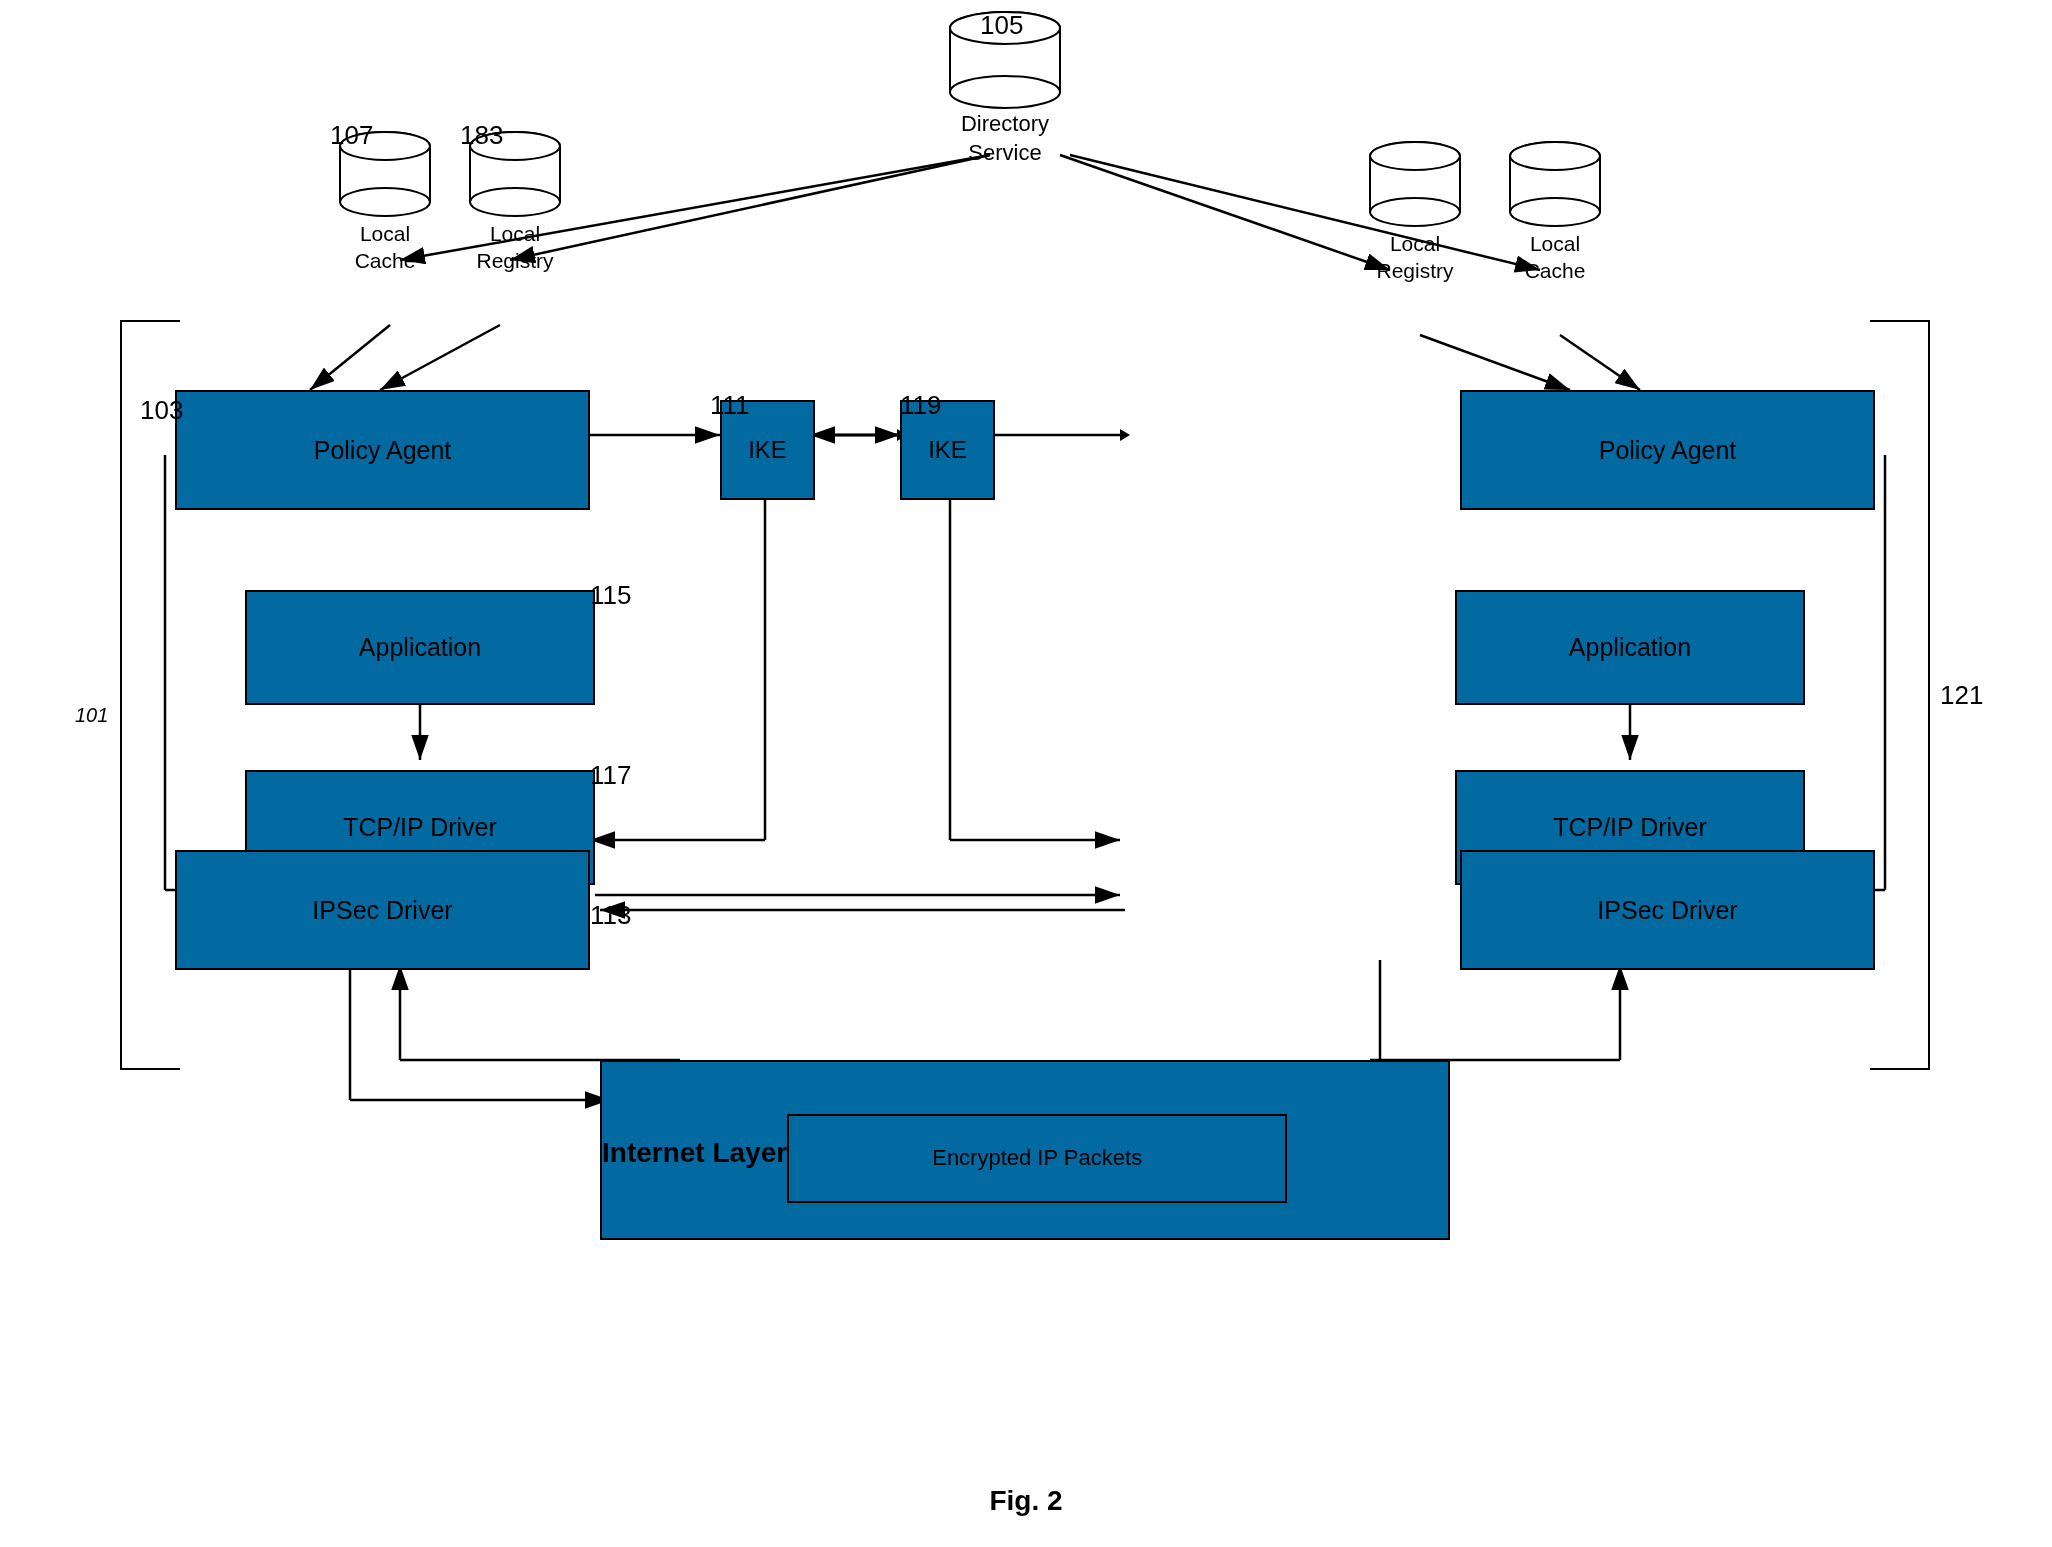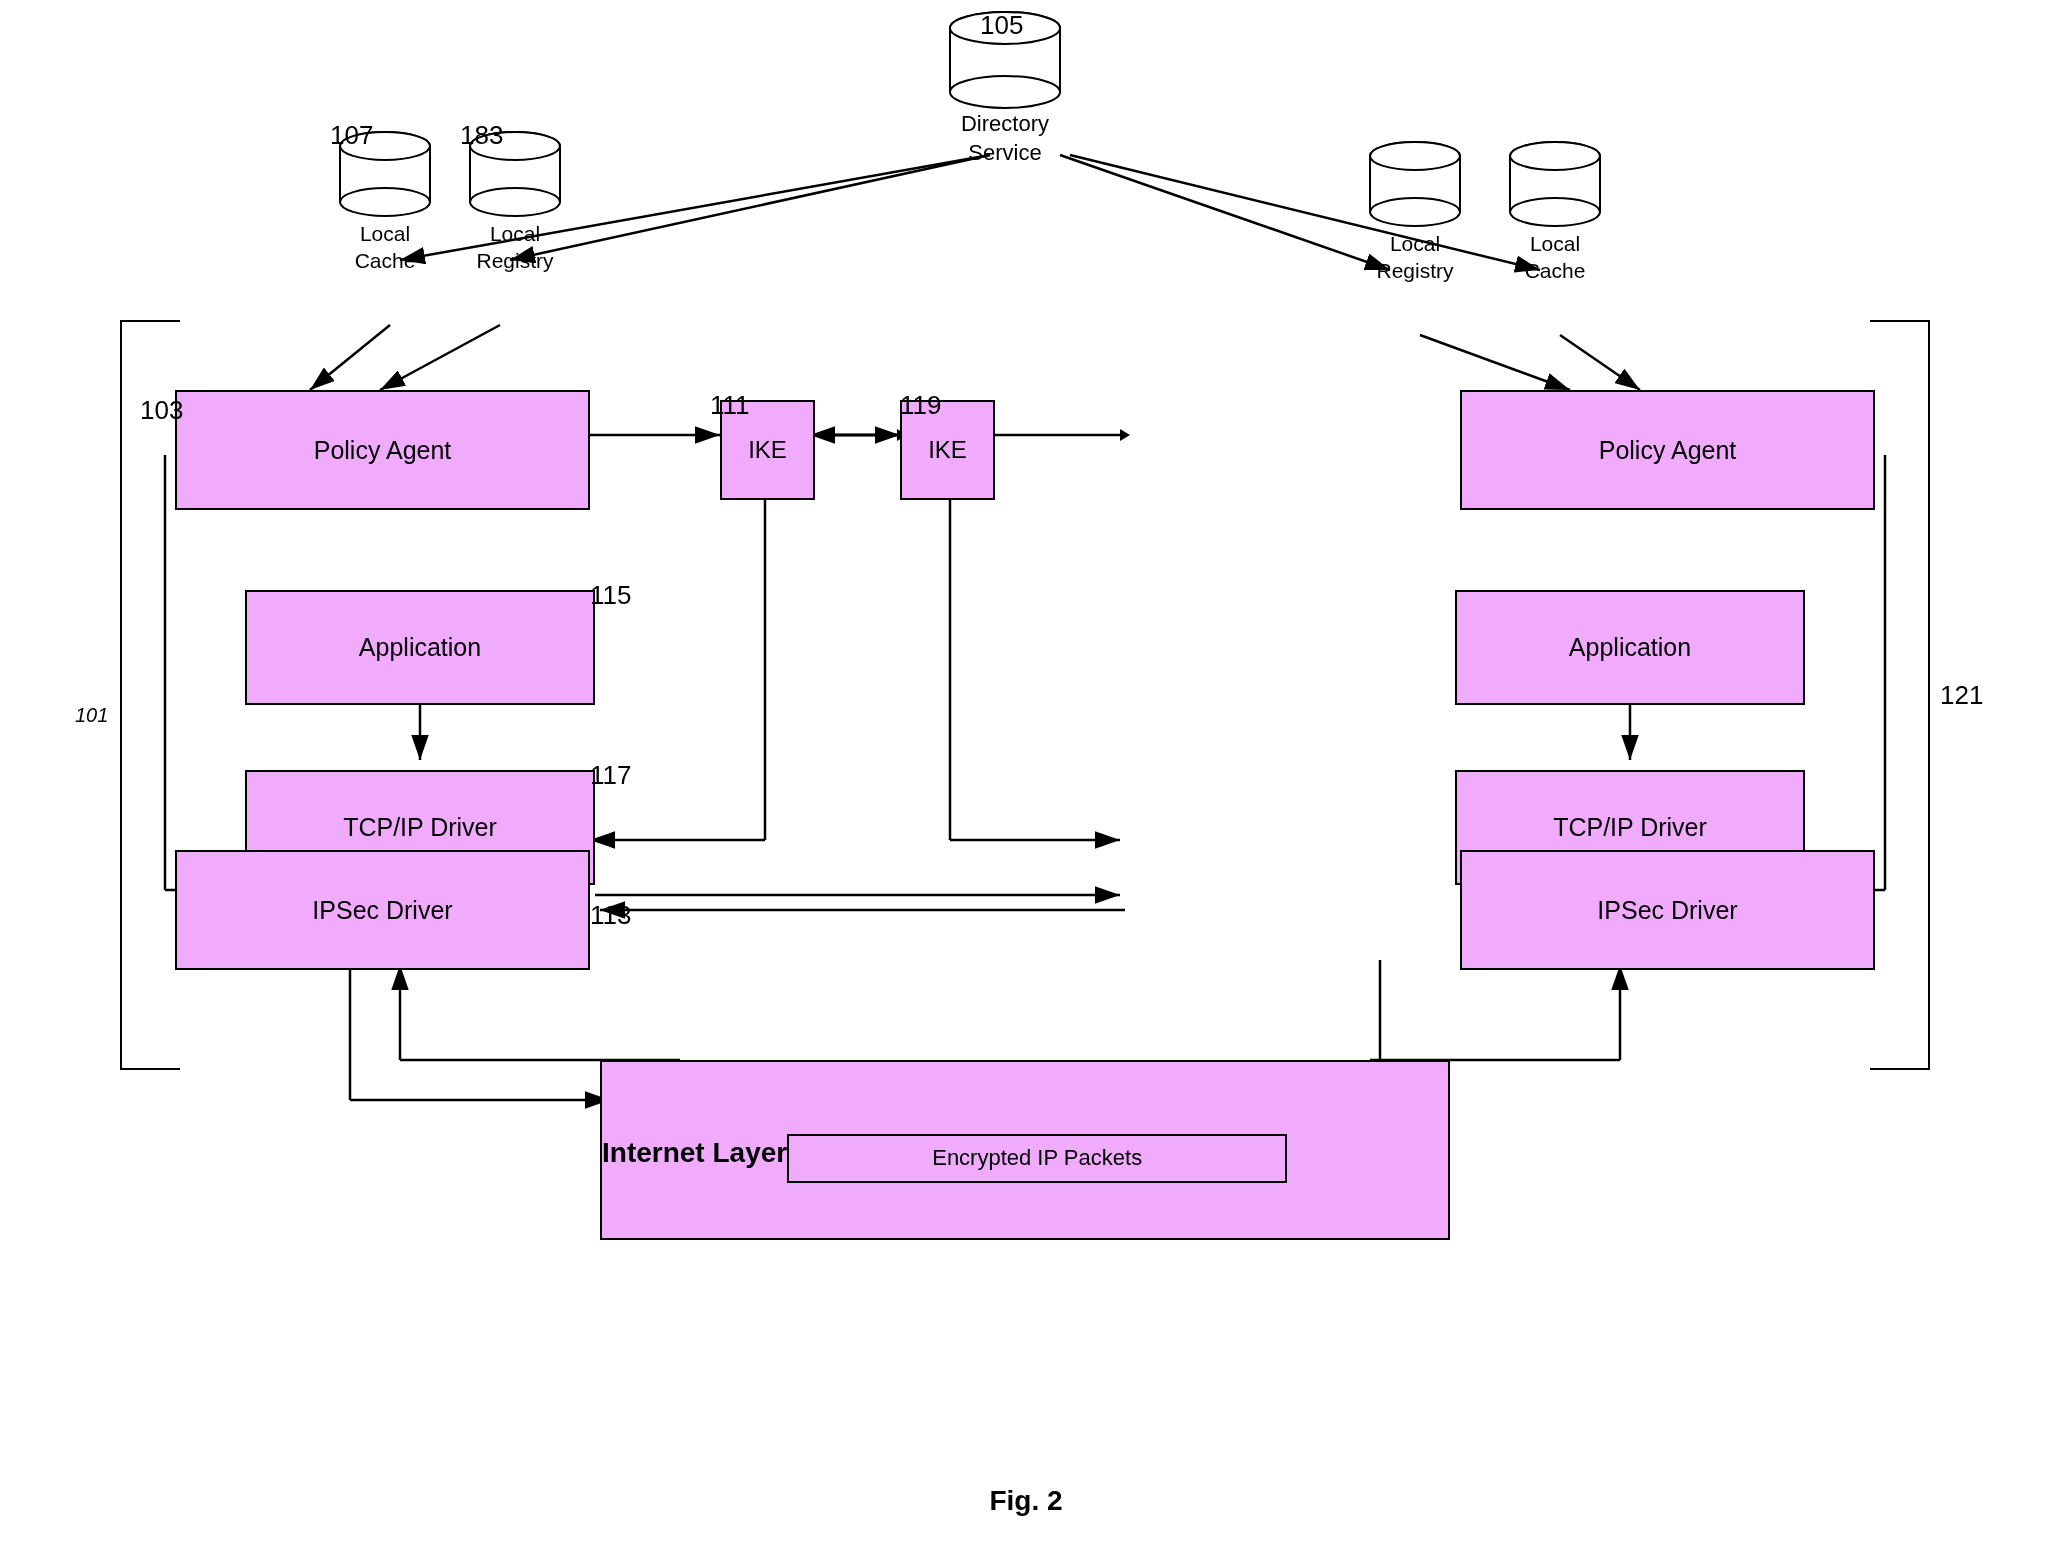--- a/index.html
+++ b/index.html
@@ -13,21 +13,21 @@
     }
     .diagram-container {
       position: absolute;
       top: 0; left: 0;
       width: 2052px;
       height: 1547px;
     }
     .box {
       position: absolute;
       border: 2px solid #000;
-      background: #f0abfc;
+      background: #0369a1;
       display: flex;
       align-items: center;
       justify-content: center;
       text-align: center;
       font-size: 22px;
     }
     .box-large {
       font-size: 26px;
       font-weight: normal;
     }
@@ -241,21 +241,21 @@
   </div>
   <div class="label-ref" style="left:590px; top:900px;">113</div>
 
   <div class="box" style="left:1460px; top:850px; width:415px; height:120px; font-size:25px;">
     <span>IPSec Driver</span>
   </div>
 
   <div class="box box-large" style="left:600px; top:1060px; width:850px; height:180px; font-size:28px; font-weight:bold; justify-content:flex-start; padding-top:6px;">
     <span>Internet Layer</span>
 
-    <div class="box" style="position:relative; width:500px; height:49px; margin-top:10px; font-size:22px; font-weight:normal;">
+    <div class="box" style="position:relative; width:500px; height:89px; margin-top:10px; font-size:22px; font-weight:normal;">
       <span>Encrypted IP Packets</span>
     </div>
   </div>
 
   <div style="position:absolute; left:120px; top:320px; width:60px; height:750px; border:2px solid #000; border-right:none;"></div>
   <div class="label-ref" style="left:75px; top:704px; font-size:20px;font-style:italic;">101</div>
 
   <div style="position:absolute; left:1870px; top:320px; width:60px; height:750px; border:2px solid #000; border-left:none;"></div>
   <div class="label-ref" style="left:1940px; top:680px; font-size:26px;">121</div>
 

